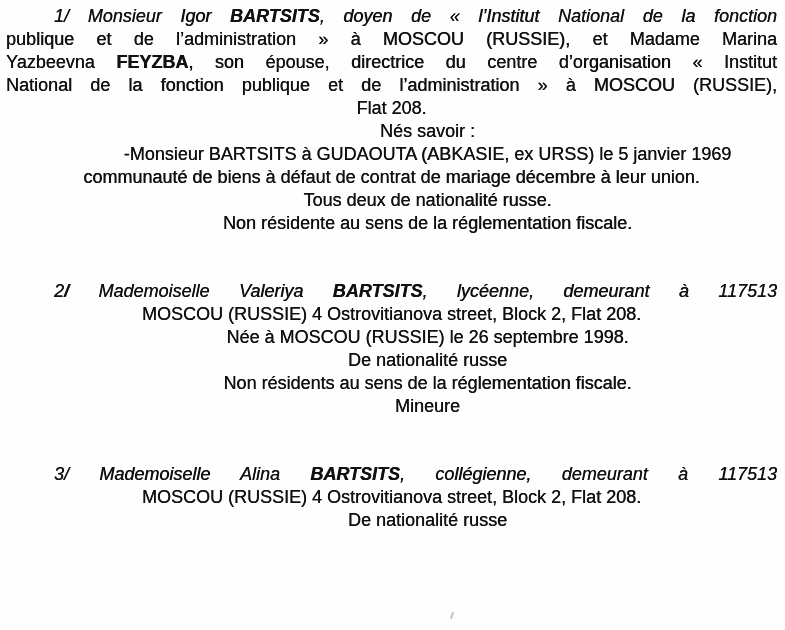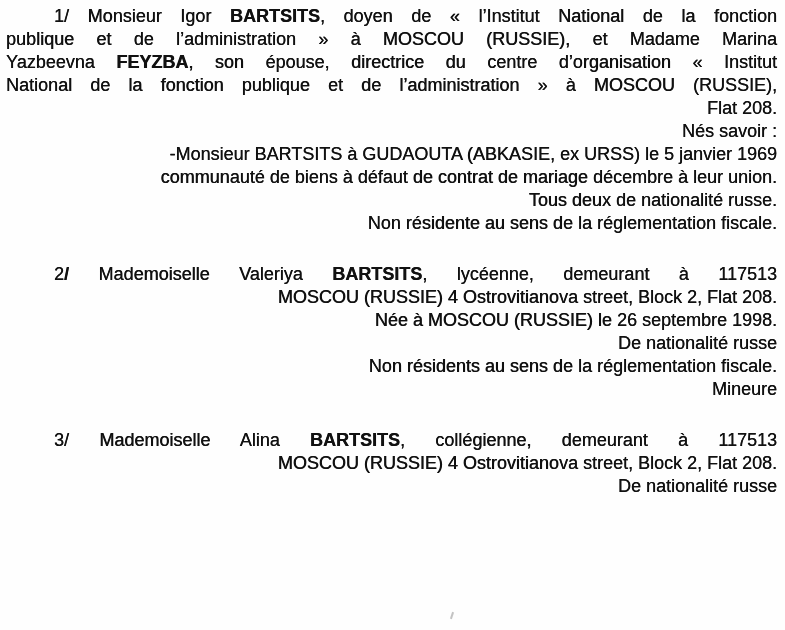--- a/index.html
+++ b/index.html
@@ -16,35 +16,36 @@
     background: #fefefe;
     color: #111111;
     font-family: "Liberation Sans", "DejaVu Sans", sans-serif;
     font-size: 18px;
     overflow: hidden;
     text-shadow: 0.35px 0 0 currentColor; 
   }
   .line {
     line-height: 23px;
     white-space: nowrap;
-    text-align: right;
+    text-align: center;
   }
   .line.justify {
     white-space: normal;
     text-align: justify;
     text-align-last: justify;
   }
   .line.first {
     text-indent: 48px;
+    font-style: italic;
   }
   .line.tab {
     padding-left: 72px;
   }
   .line.gap {
-    margin-top: 28px;
+    margin-top: 45px;
   }
   .bold {
     font-weight: bold;
   }
   .speck {
     position: absolute;
     left: 451px;
     top: 612px;
     width: 2px;
     height: 7px;

